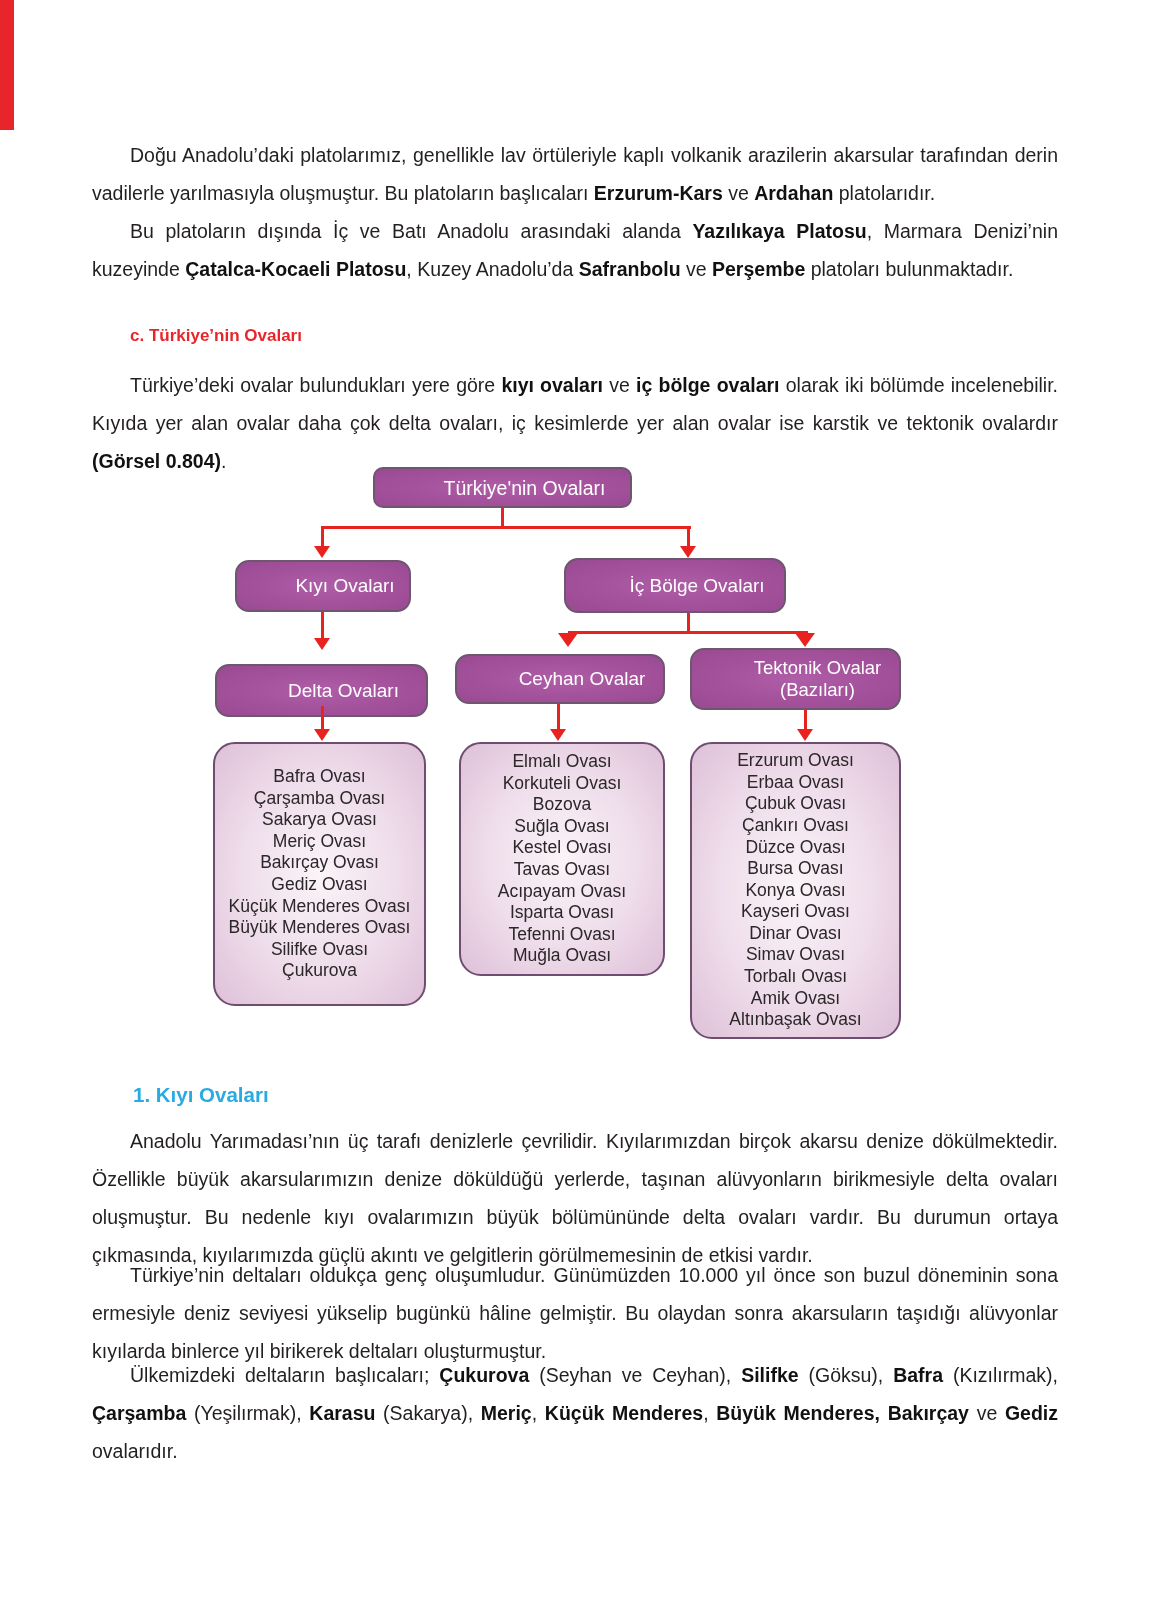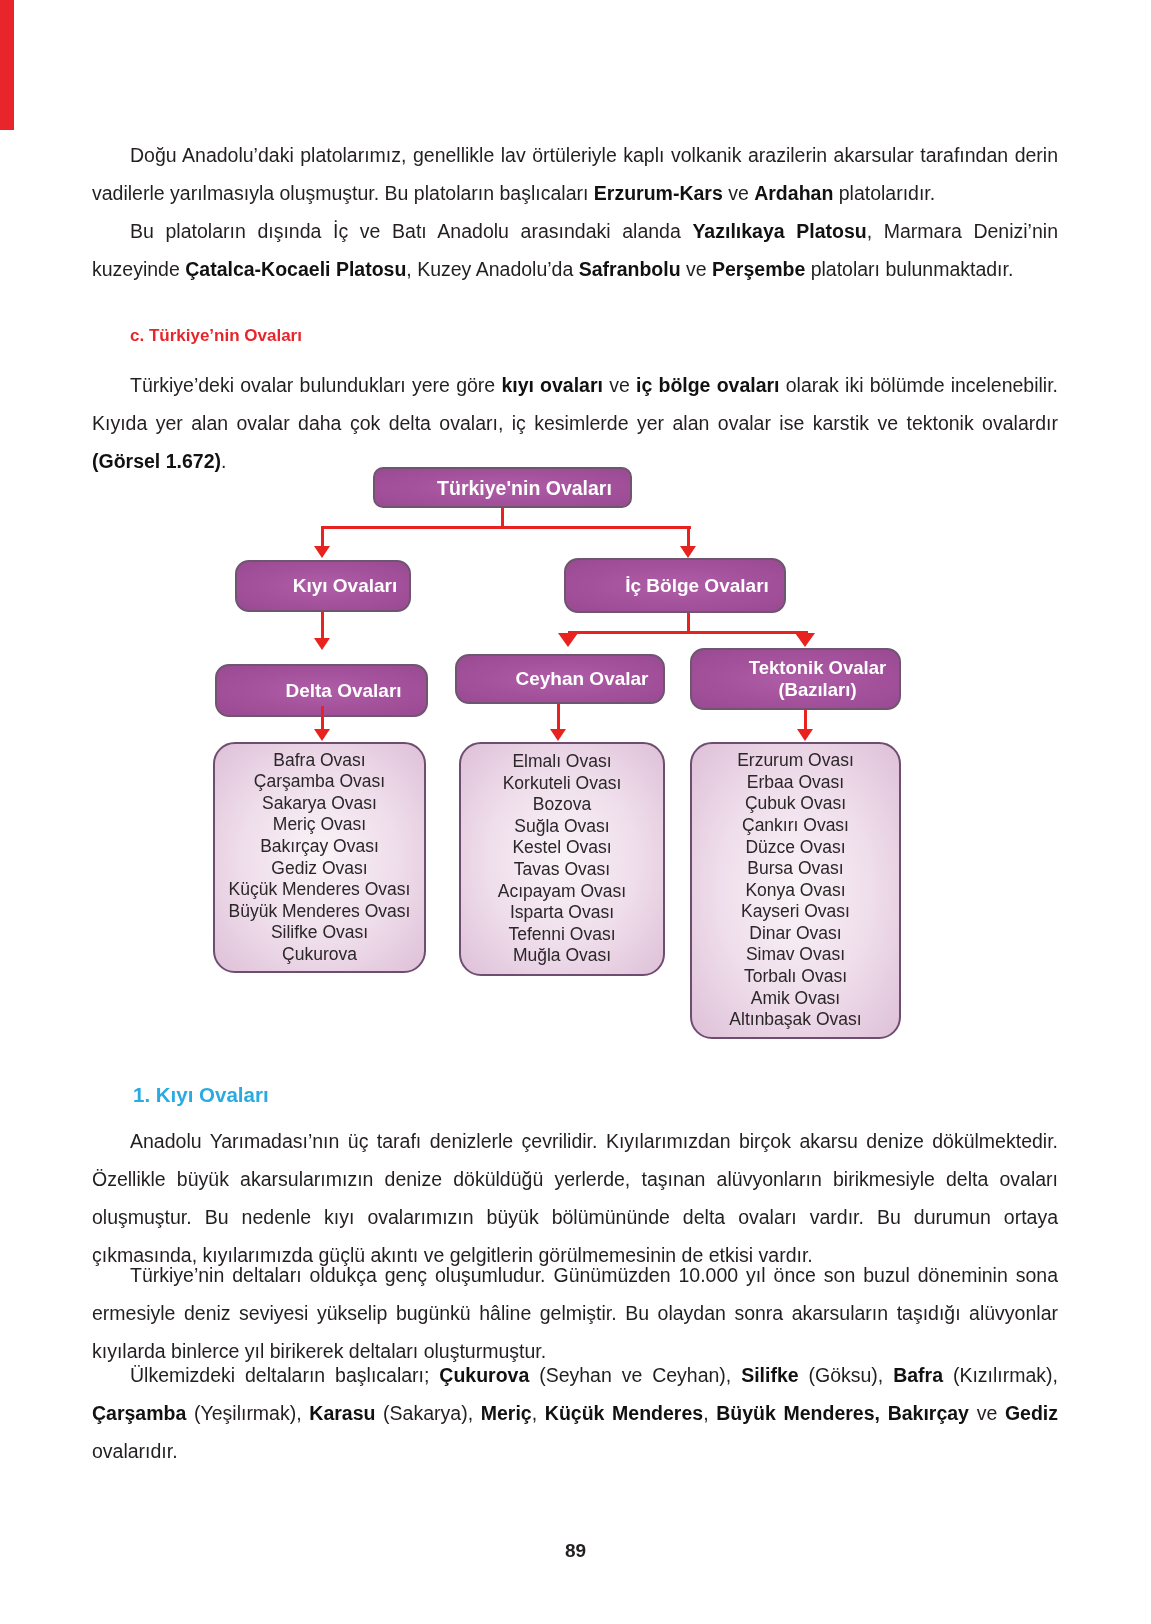--- a/index.html
+++ b/index.html
@@ -12,21 +12,21 @@
     position:absolute;left:92px;width:966px;font-size:19.5px;line-height:38px;
     text-align:justify;text-indent:38px;color:#231f20;margin:0;
   }
   .para b{color:#111111;}
   .h-red{position:absolute;left:130px;font-size:17px;font-weight:bold;color:#e8252a;margin:0;}
   .h-blue{position:absolute;left:130px;font-size:20.5px;font-weight:bold;color:#29abe2;margin:3px;}
   
   .nodebox{
     position:absolute;display:flex;align-items:center;justify-content:center;
     background:radial-gradient(ellipse at center,#ae5ea6 0%,#a3519b 55%,#994a91 100%);
-    border:2px solid #6e5670;border-radius:14px;color:#ffffff;font-weight:bold;
+    border:2px solid #6e5670;border-radius:14px;color:#ffffff;font-weight:normal;
     font-size:19px;text-align:center;box-sizing:border-box;line-height:22px;padding-left:44px;
   }
   .rootbox{border-radius:10px;font-size:19.5px;}
   .listbox{
     position:absolute;background:radial-gradient(ellipse at center,#faf4f8 0%,#eedcea 55%,#dec0d8 100%);
     border:2.5px solid #6e4d70;border-radius:22px;box-sizing:border-box;
     display:flex;flex-direction:column;align-items:center;justify-content:center;
     font-size:17.5px;line-height:21.6px;color:#2b2628;text-align:center;
   }
   .vline{position:absolute;width:3px;background:#e8231f;}
@@ -52,21 +52,21 @@
 <div class="page">
 
   <div class="edgebar"></div>
 
   <p class="para" style="top:212px;"><span>Bu platoların dışında İç ve Batı Anadolu arasındaki alanda </span><b>Yazılıkaya Platosu</b><span>, Marmara Denizi’nin kuzeyinde </span><b>Çatalca-Kocaeli Platosu</b><span>, Kuzey Anadolu’da </span><b>Safranbolu</b><span> ve </span><b>Perşembe</b><span> platoları bulunmaktadır.</span></p>
 
   <p class="para" style="top:136px;"><span>Doğu Anadolu’daki platolarımız, genellikle lav örtüleriyle kaplı volkanik arazilerin akarsular tarafından derin vadilerle yarılmasıyla oluşmuştur. Bu platoların başlıcaları </span><b>Erzurum-Kars</b><span> ve </span><b>Ardahan</b><span> platolarıdır.</span></p>
 
   <h3 class="h-red" style="top:326px;">c. Türkiye’nin Ovaları</h3>
 
-  <p class="para" style="top:366px;"><span>Türkiye’deki ovalar bulundukları yere göre </span><b>kıyı ovaları</b><span> ve </span><b>iç bölge ovaları</b><span> olarak iki bölümde incelenebilir. Kıyıda yer alan ovalar daha çok delta ovaları, iç kesimlerde yer alan ovalar ise karstik ve tektonik ovalardır </span><b>(Görsel 1.672)</b><span>.</span></p>
+  <p class="para" style="top:366px;"><span>Türkiye’deki ovalar bulundukları yere göre </span><b>kıyı ovaları</b><span> ve </span><b>iç bölge ovaları</b><span> olarak iki bölümde incelenebilir. Kıyıda yer alan ovalar daha çok delta ovaları, iç kesimlerde yer alan ovalar ise karstik ve tektonik ovalardır </span><b>(Görsel 0.804)</b><span>.</span></p>
 
   <div>
 
     <div class="nodebox rootbox" style="left:373px;top:467px;width:259px;height:41px;">Türkiye'nin Ovaları</div>
 
     <div class="vline" style="left:500.5px;top:508px;height:19px;"></div>
     <div class="hline" style="left:320.5px;top:525.5px;width:370px;"></div>
     <div class="vline" style="left:320.5px;top:527px;height:21px;"></div>
     <div class="arrow" style="left:313.5px;top:546px;"></div>
     <div class="vline" style="left:687px;top:527px;height:21px;"></div>
@@ -89,21 +89,21 @@
       <span><span>Tektonik Ovalar</span><br><span>(Bazıları)</span></span>
     </div>
 
     <div class="vline" style="left:320.5px;top:706px;height:24px;"></div>
     <div class="arrow" style="left:313.5px;top:729px;"></div>
     <div class="vline" style="left:556.5px;top:704px;height:26px;"></div>
     <div class="arrow" style="left:549.5px;top:729px;"></div>
     <div class="vline" style="left:803.5px;top:710px;height:20px;"></div>
     <div class="arrow" style="left:796.5px;top:729px;"></div>
 
-    <div class="listbox" style="left:213px;top:742px;width:213px;height:231px;">
+    <div class="listbox" style="left:213px;top:742px;width:213px;height:264px;">
         <div>Bafra Ovası</div>
         <div>Çarşamba Ovası</div>
         <div>Sakarya Ovası</div>
         <div>Meriç Ovası</div>
         <div>Bakırçay Ovası</div>
         <div>Gediz Ovası</div>
         <div>Küçük Menderes Ovası</div>
         <div>Büyük Menderes Ovası</div>
         <div>Silifke Ovası</div>
         <div>Çukurova</div>
@@ -139,15 +139,14 @@
 
 
   <h4 class="h-blue" style="top:1080px;">1. Kıyı Ovaları</h4>
 
   <p class="para" style="top:1122px;"><span>Anadolu Yarımadası’nın üç tarafı denizlerle çevrilidir. Kıyılarımızdan birçok akarsu denize dökülmektedir. Özellikle büyük akarsularımızın denize döküldüğü yerlerde, taşınan alüvyonların birikmesiyle delta ovaları oluşmuştur. Bu nedenle kıyı ovalarımızın büyük bölümününde delta ovaları vardır. Bu durumun ortaya çıkmasında, kıyılarımızda güçlü akıntı ve gelgitlerin görülmemesinin de etkisi vardır.</span></p>
 
   <p class="para" style="top:1256px;"><span>Türkiye’nin deltaları oldukça genç oluşumludur. Günümüzden 10.000 yıl önce son buzul döneminin sona ermesiyle deniz seviyesi yükselip bugünkü hâline gelmiştir. Bu olaydan sonra akarsuların taşıdığı alüvyonlar kıyılarda binlerce yıl birikerek deltaları oluşturmuştur.</span></p>
 
   <p class="para" style="top:1356px;"><span>Ülkemizdeki deltaların başlıcaları; </span><b>Çukurova</b><span> (Seyhan ve Ceyhan), </span><b>Silifke</b><span> (Göksu), </span><b>Bafra</b><span> (Kızılırmak), </span><b>Çarşamba</b><span> (Yeşilırmak), </span><b>Karasu</b><span> (Sakarya), </span><b>Meriç</b><span>, </span><b>Küçük Menderes</b><span>, </span><b>Büyük Menderes, Bakırçay</b><span> ve </span><b>Gediz</b><span> ovalarıdır.</span></p>
 
-  <div class="pagenum">89</div>
 
 </div>
 
 </body></html>

